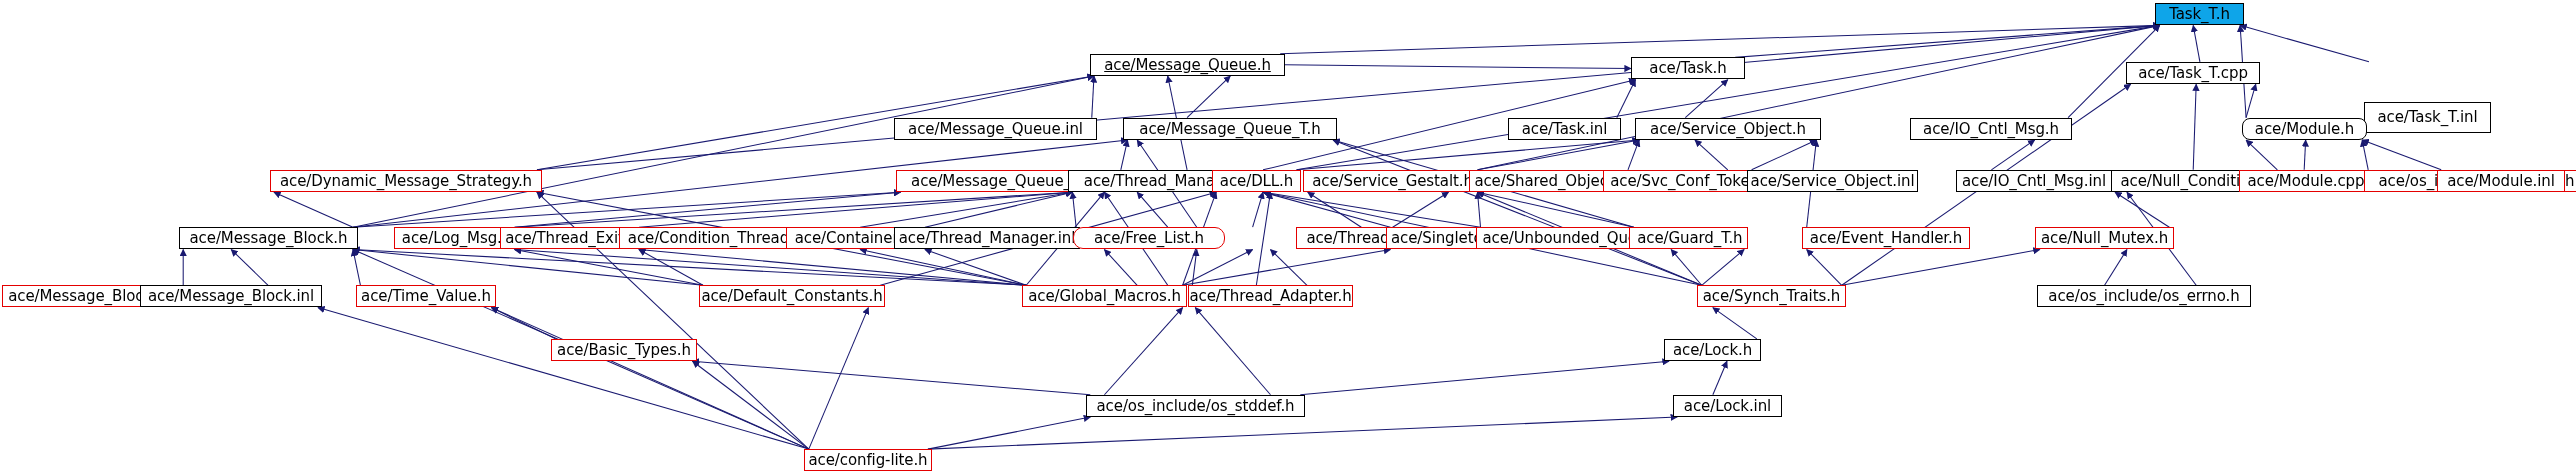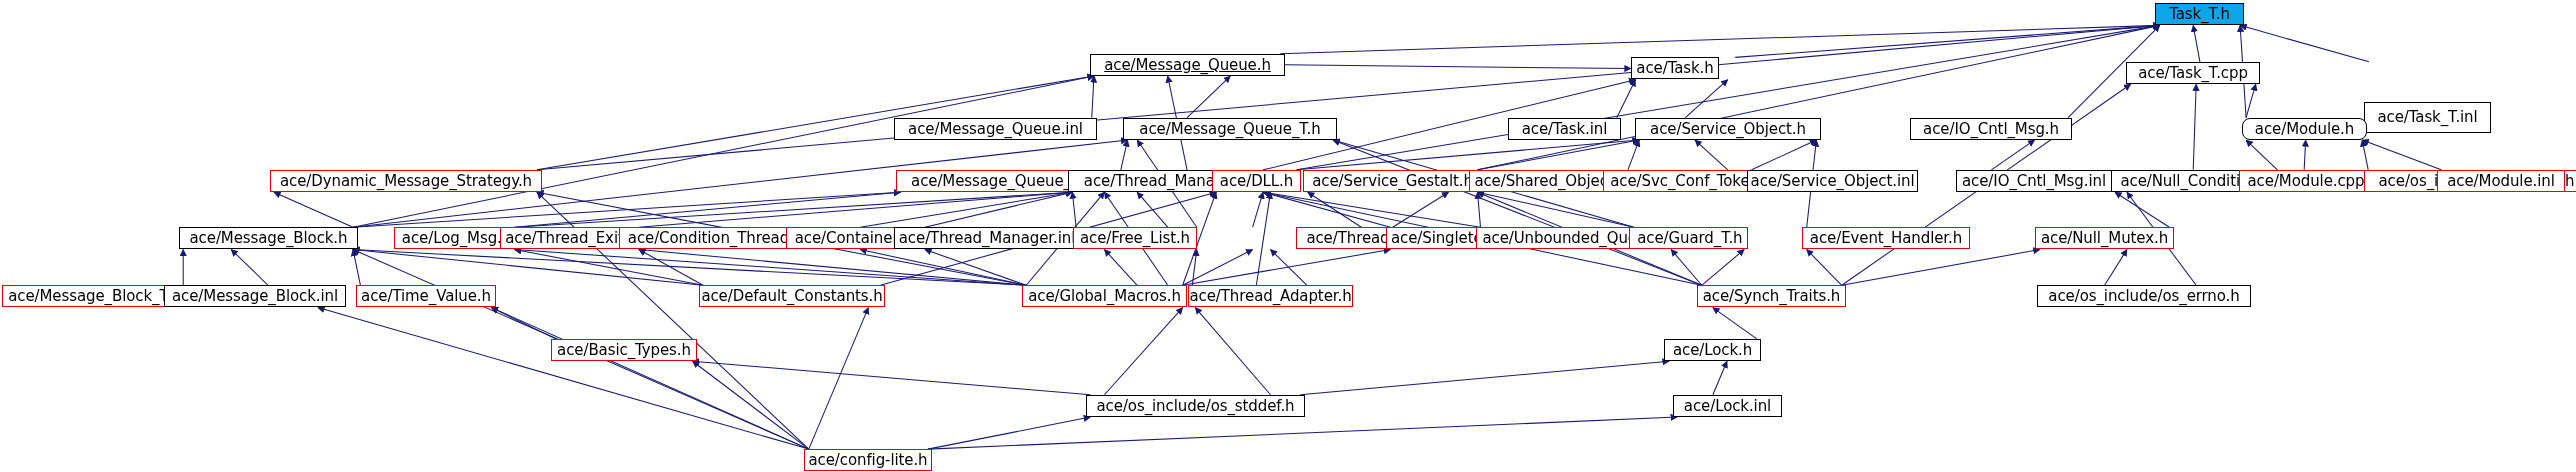--- a/index.html
+++ b/index.html
@@ -143,21 +143,21 @@
         <line x1="1246" y1="603" x2="2252" y2="560" stroke="#191970" stroke-width="1.4" marker-end="url(#arrow)"></line>
       </g>
   </svg>
   <div id="nodes">
       <div class="node root" style="left: 2155px; top: 3px; width: 89px; height: 22.3px;">
         <span>Task_T.h</span>
       </div>
       <div class="node" style="left: 1090px; top: 54px; width: 195px; height: 22.3px; text-decoration: underline;">
         <span>ace/Message_Queue.h</span>
       </div>
-      <div class="node" style="left: 1631px; top: 57px; width: 88px; height: 22.3px; text-align: center;">
+      <div class="node" style="left: 1631px; top: 57px; width: 114px; height: 22.3px; text-align: center;">
         <span>ace/Task.h</span>
       </div>
       <div class="node" style="left: 2126px; top: 62px; width: 134px; height: 22.3px;">
         <span>ace/Task_T.cpp</span>
       </div>
       <div class="node" style="left: 2364px; top: 62px; width: 127px; height: 31px; margin-top: 40px;">
         <span>ace/Task_T.inl</span>
       </div>
       <div class="node" style="left: 894px; top: 118px; width: 203px; height: 22.3px;">
         <span>ace/Message_Queue.inl</span>
@@ -227,21 +227,21 @@
       </div>
       <div class="node red" style="left: 619px; top: 227px; width: 246px; height: 22.3px;">
         <span>ace/Condition_Thread_Mutex.h</span>
       </div>
       <div class="node red" style="left: 786px; top: 227px; width: 143px; height: 22.3px;">
         <span>ace/Containers.h</span>
       </div>
       <div class="node" style="left: 894px; top: 227px; width: 186px; height: 22.3px;">
         <span>ace/Thread_Manager.inl</span>
       </div>
-      <div class="node red" style="left: 1073px; top: 227px; width: 124px; height: 22.3px;">
+      <div class="node red" style="left: 1073px; top: 227px; width: 152px; height: 22.3px; border-radius: 10px;">
         <span>ace/Free_List.h</span>
       </div>
       <div class="node red" style="left: 1296px; top: 227px; width: 118px; height: 22.3px;">
         <span>ace/Thread.h</span>
       </div>
       <div class="node red" style="left: 1386px; top: 227px; width: 125px; height: 22.3px;">
         <span>ace/Singleton.h</span>
       </div>
       <div class="node red" style="left: 1476px; top: 227px; width: 200px; height: 22.3px;">
         <span>ace/Unbounded_Queue.h</span>
@@ -251,21 +251,21 @@
       </div>
       <div class="node red" style="left: 1802px; top: 227px; width: 168px; height: 22.3px;">
         <span>ace/Event_Handler.h</span>
       </div>
       <div class="node red" style="left: 2035px; top: 227px; width: 139px; height: 22.3px;">
         <span>ace/Null_Mutex.h</span>
       </div>
       <div class="node red" style="left: 1.5px; top: 285px; width: 186px; height: 22.3px;">
         <span>ace/Message_Block_T.h</span>
       </div>
-      <div class="node" style="left: 140px; top: 285px; width: 182px; height: 22.3px; margin-left: 24px;">
+      <div class="node" style="left: 140px; top: 285px; width: 182px; height: 22.3px;">
         <span>ace/Message_Block.inl</span>
       </div>
       <div class="node red" style="left: 356px; top: 285px; width: 140px; height: 22.3px;">
         <span>ace/Time_Value.h</span>
       </div>
       <div class="node red" style="left: 699px; top: 285px; width: 186px; height: 22.3px;">
         <span>ace/Default_Constants.h</span>
       </div>
       <div class="node red" style="left: 1022px; top: 285px; width: 165px; height: 22.3px;">
         <span>ace/Global_Macros.h</span>

